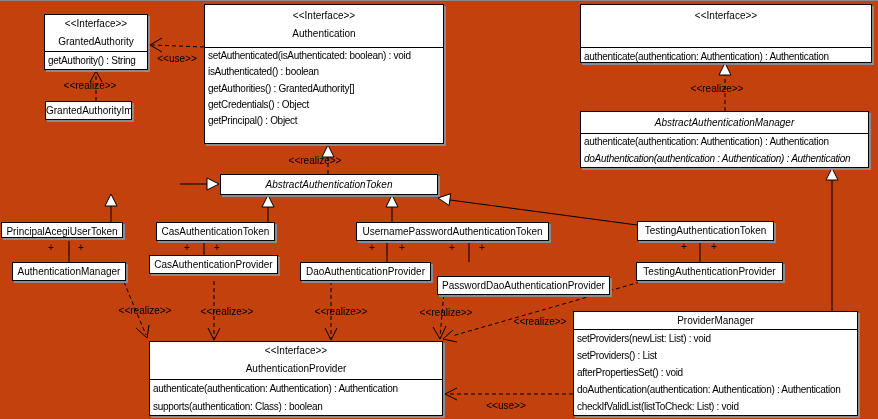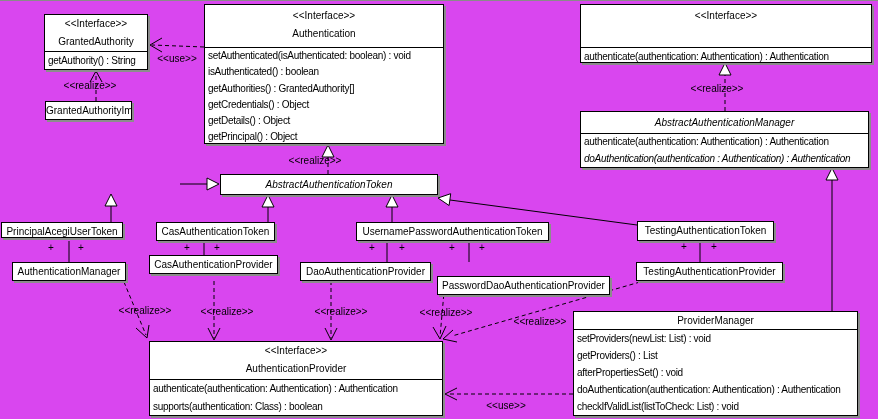--- a/index.html
+++ b/index.html
@@ -1,18 +1,18 @@
 <!DOCTYPE html>
 <html><head>
 <meta charset="utf-8">
 <style>
   html,body { margin:0; padding:0; background:#f0f0f0; }
   #stage {
     position:relative; width:878px; height:419px; overflow:hidden;
-    background:#d946ef; border-top:1px solid #8a8a8a;
+    background:#c2410c; border-top:1px solid #8a8a8a;
     font-family:"Liberation Sans","DejaVu Sans",sans-serif; font-size:10px; color:#000;
   }
   #connectors { position:absolute; left:0; top:0; width:878px; height:419px; }
   #connectors line, #connectors path, #connectors polyline { stroke:#000; stroke-width:1; fill:none; }
   #connectors .dash { stroke-dasharray:4 3; }
   #connectors polygon.tri { fill:#fff; stroke:#000; stroke-width:1; }
   .cls {
     position:absolute; box-sizing:border-box; background:#fff;
     border:1px solid #000; box-shadow:2px 2px 0 #8c8c8c; overflow:hidden;
   }
@@ -136,21 +136,20 @@
 
   <div class="cls h2line" style="left:204px;top:3px;width:240px;height:140px">
     <div class="head" style="height:40px;padding-top:2px">
       <div class="stereo">&lt;&lt;Interface&gt;&gt;</div>
       <div class="cname">Authentication</div>
     </div>
     <div class="method" style="height:16.3px;line-height:16.3px">setAuthenticated(isAuthenticated: boolean) : void</div>
     <div class="method" style="height:16.3px;line-height:16.3px">isAuthenticated() : boolean</div>
     <div class="method" style="height:16.3px;line-height:16.3px">getAuthorities() : GrantedAuthority[]</div>
     <div class="method" style="height:16.3px;line-height:16.3px">getCredentials() : Object</div>
-    <div class="method" style="height:16.3px;line-height:16.3px">getDetails() : Object</div>
     <div class="method" style="height:16.3px;line-height:16.3px">getPrincipal() : Object</div>
   </div>
 
   <div class="cls h2line" style="left:580px;top:3px;width:292px;height:59px">
     <div class="head" style="height:40px;padding-top:2px">
       <div class="stereo">&lt;&lt;Interface&gt;&gt;</div>
     </div>
     <div class="method" style="height:17px;line-height:17px">authenticate(authentication: Authentication) : Authentication</div>
   </div>
 
@@ -230,21 +229,21 @@
     </div>
     <div class="method" style="height:17.5px;line-height:17.5px">authenticate(authentication: Authentication) : Authentication</div>
     <div class="method" style="height:17.5px;line-height:17.5px">supports(authentication: Class) : boolean</div>
   </div>
 
   <div class="cls" style="left:573px;top:310px;width:285px;height:105px">
     <div class="head" style="height:17px">
       <div class="cname" style="line-height:17px">ProviderManager</div>
     </div>
     <div class="method" style="height:17px;line-height:17px">setProviders(newList: List) : void</div>
-    <div class="method" style="height:17px;line-height:17px">getProviders() : List</div>
+    <div class="method" style="height:17px;line-height:17px">setProviders() : List</div>
     <div class="method" style="height:17px;line-height:17px">afterPropertiesSet() : void</div>
     <div class="method" style="height:17px;line-height:17px">doAuthentication(authentication: Authentication) : Authentication</div>
     <div class="method" style="height:17px;line-height:17px">checkIfValidList(listToCheck: List) : void</div>
   </div>
 
   <div class="edge-label" style="left:90px;top:84px">&lt;&lt;realize&gt;&gt;</div>
   <div class="edge-label" style="left:315px;top:159px">&lt;&lt;realize&gt;&gt;</div>
   <div class="edge-label" style="left:717px;top:87px">&lt;&lt;realize&gt;&gt;</div>
   <div class="edge-label" style="left:145px;top:309px">&lt;&lt;realize&gt;&gt;</div>
   <div class="edge-label" style="left:227px;top:310px">&lt;&lt;realize&gt;&gt;</div>

